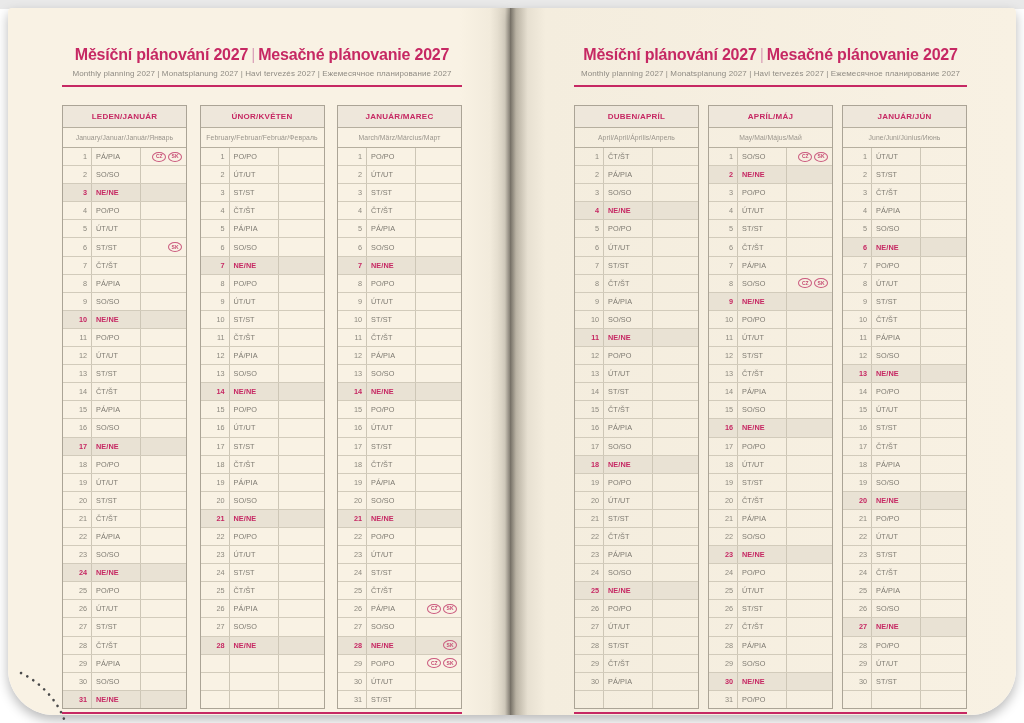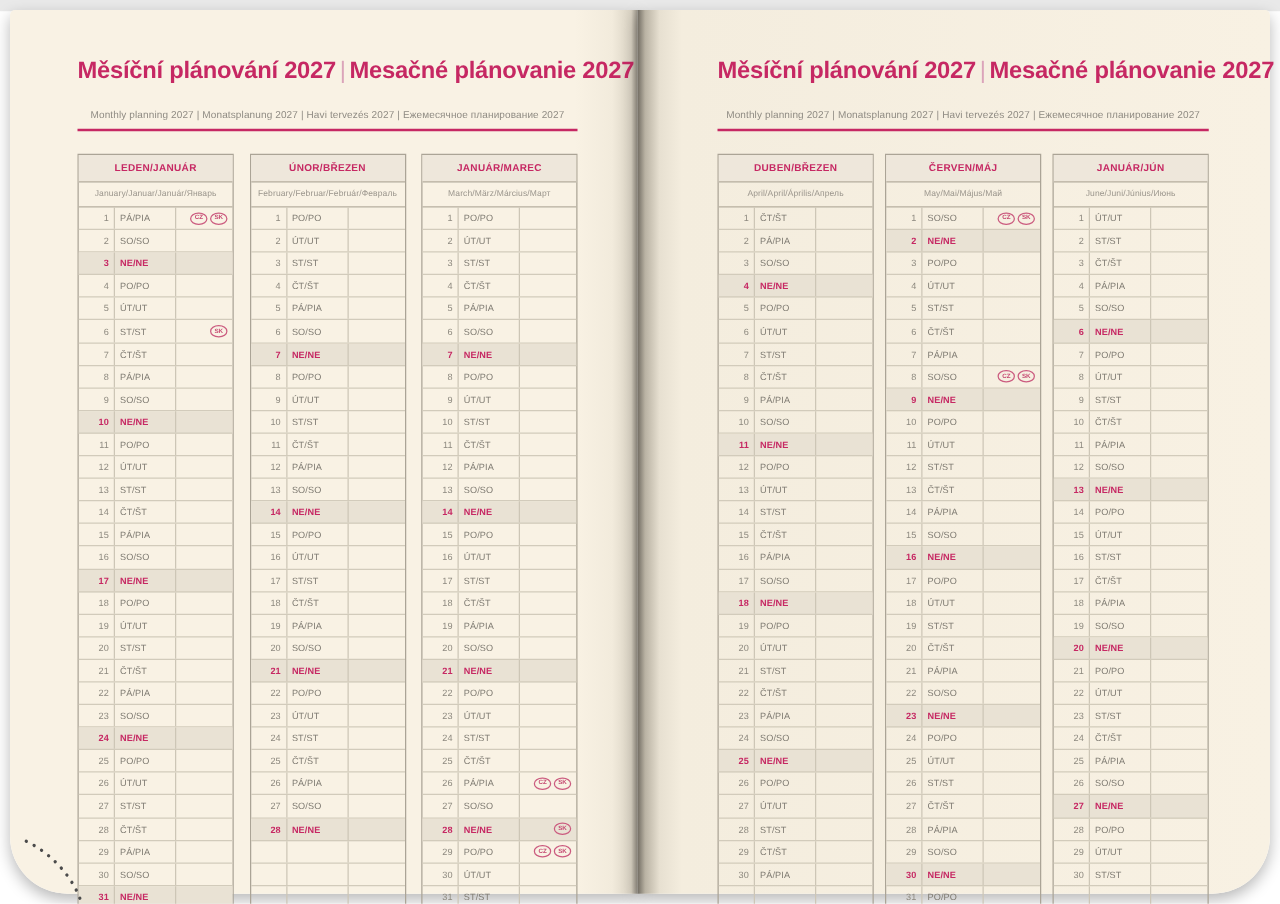--- a/index.html
+++ b/index.html
@@ -16,23 +16,23 @@
     background:linear-gradient(to right,#f9f2e4 0%,#f9f2e4 90%,#f2ebdc 96%,#d9d2c3 99%,#9a9488 100%);
   }
   .page-right{
     left:510px;width:506px;
     border-radius:0 4px 46px 0;
     background:linear-gradient(to right,#716c62 0%,#b9b2a3 1.2%,#e7e0d1 3.5%,#f4edde 7%,#f8f1e3 100%);
   }
   .content{position:absolute;top:0;left:0;right:0;bottom:0;padding-top:38px;}
   .page-left  .content{padding-left:54px;padding-right:48px;}
   .page-right .content{padding-left:64px;padding-right:49px;}
-  .title{text-align:center;color:var(--accent);font-size:19px;font-weight:bold;letter-spacing:-0.2px;white-space:nowrap;}
+  .title{text-align:center;color:var(--accent);font-size:16px;font-weight:bold;letter-spacing:-0.2px;white-space:nowrap;}
   .title .divider{color:#dba4ba;font-weight:normal;padding:0 3px;}
-  .subtitle{text-align:center;color:#8f8b83;font-size:8px;margin-top:19px;letter-spacing:0.1px;white-space:nowrap;}
+  .subtitle{text-align:center;color:#8f8b83;font-size:8px;margin-top:5px;letter-spacing:0.1px;white-space:nowrap;}
   .rule{height:2px;background:var(--accent);margin-top:7px;}
   .months{display:flex;justify-content:space-between;margin-top:18px;}
   .month{width:123px;border:1px solid #aba496;background:transparent;}
   .m-head{
     height:21px;display:flex;align-items:center;justify-content:center;
     color:var(--accent);font-weight:bold;font-size:8px;letter-spacing:0.25px;
     background:#eee7db;border-bottom:1px solid #b6af9f;
   }
   .m-sub{
     height:19px;display:flex;align-items:center;justify-content:center;
@@ -233,21 +233,21 @@
             <div class="c-day">SO/SO</div>
             <div class="c-note"></div>
           </div>
           <div class="m-row sun">
             <div class="c-num">31</div>
             <div class="c-day">NE/NE</div>
             <div class="c-note"></div>
           </div>
         </div>
         <div class="month">
-          <div class="m-head">ÚNOR/BŘEZEN</div>
+          <div class="m-head">ÚNOR/KVĚTEN</div>
           <div class="m-sub">February/Februar/Február/Февраль</div>
           <div class="m-row">
             <div class="c-num">1</div>
             <div class="c-day">PO/PO</div>
             <div class="c-note"></div>
           </div>
           <div class="m-row">
             <div class="c-num">2</div>
             <div class="c-day">ÚT/UT</div>
             <div class="c-note"></div>
@@ -575,21 +575,21 @@
 
 <div class="page page-right">
   <div class="content">
     <div class="title">
       <span>Měsíční plánování 2027</span><span class="divider">|</span><span>Mesačné plánovanie 2027</span>
     </div>
     <div class="subtitle">Monthly planning 2027 | Monatsplanung 2027 | Havi tervezés 2027 | Ежемесячное планирование 2027</div>
     <div class="rule"></div>
     <div class="months">
         <div class="month">
-          <div class="m-head">DUBEN/BŘEZEN</div>
+          <div class="m-head">DUBEN/APRÍL</div>
           <div class="m-sub">April/April/Április/Апрель</div>
           <div class="m-row">
             <div class="c-num">1</div>
             <div class="c-day">ČT/ŠT</div>
             <div class="c-note"></div>
           </div>
           <div class="m-row">
             <div class="c-num">2</div>
             <div class="c-day">PÁ/PIA</div>
             <div class="c-note"></div>
@@ -734,21 +734,21 @@
             <div class="c-day">PÁ/PIA</div>
             <div class="c-note"></div>
           </div>
           <div class="m-row">
             <div class="c-num"></div>
             <div class="c-day"></div>
             <div class="c-note"></div>
           </div>
         </div>
         <div class="month">
-          <div class="m-head">ČERVEN/MÁJ</div>
+          <div class="m-head">APRÍL/MÁJ</div>
           <div class="m-sub">May/Mai/Május/Май</div>
           <div class="m-row">
             <div class="c-num">1</div>
             <div class="c-day">SO/SO</div>
             <div class="c-note">
               <span class="badge">CZ</span>
               <span class="badge">SK</span>
             </div>
           </div>
           <div class="m-row sun">

